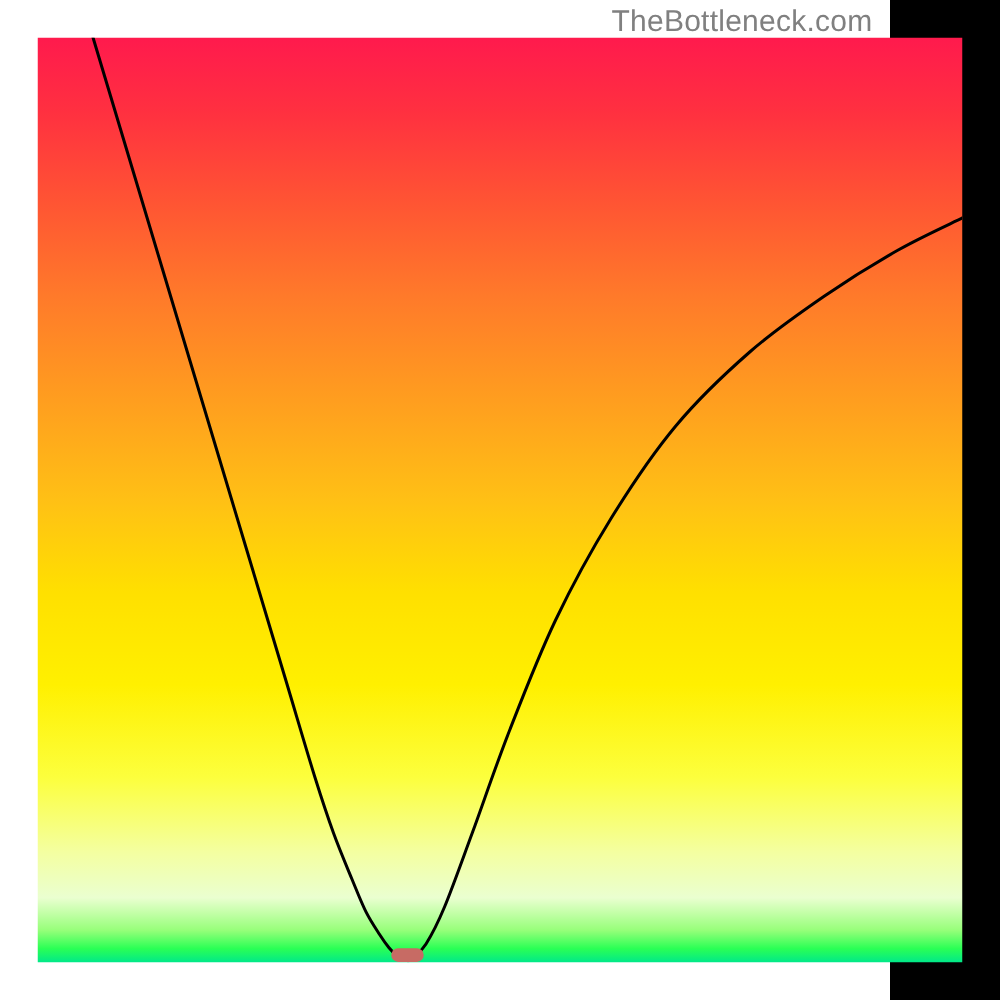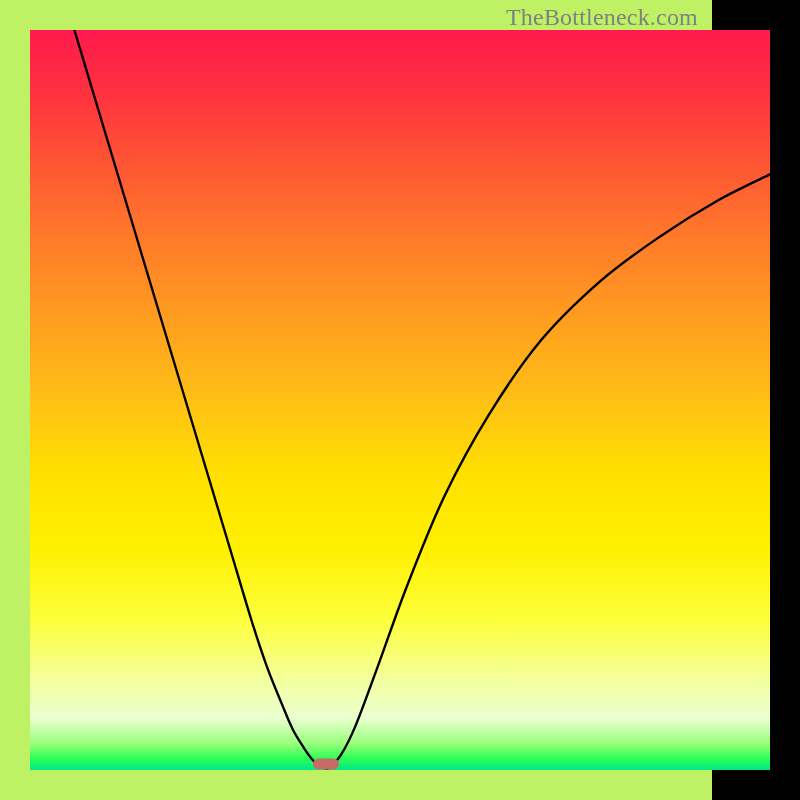--- a/index.html
+++ b/index.html
@@ -8,22 +8,21 @@
     width: 800px;
     height: 800px;
     background: #000;
     font-family: Arial, Helvetica, sans-serif;
     overflow: hidden;
   }
   .frame {
     position: relative;
     width: 712px;
     height: 800px;
-    background: #bef264;
-    font-family: Liberation Serif, serif;
+    background: #ffffff;
   }
   .watermark {
     position: absolute;
     top: 4px;
     right: 14px;
     color: #808080;
     font-size: 24px;
     font-weight: 400;
     letter-spacing: 0.2px;
     z-index: 10;

